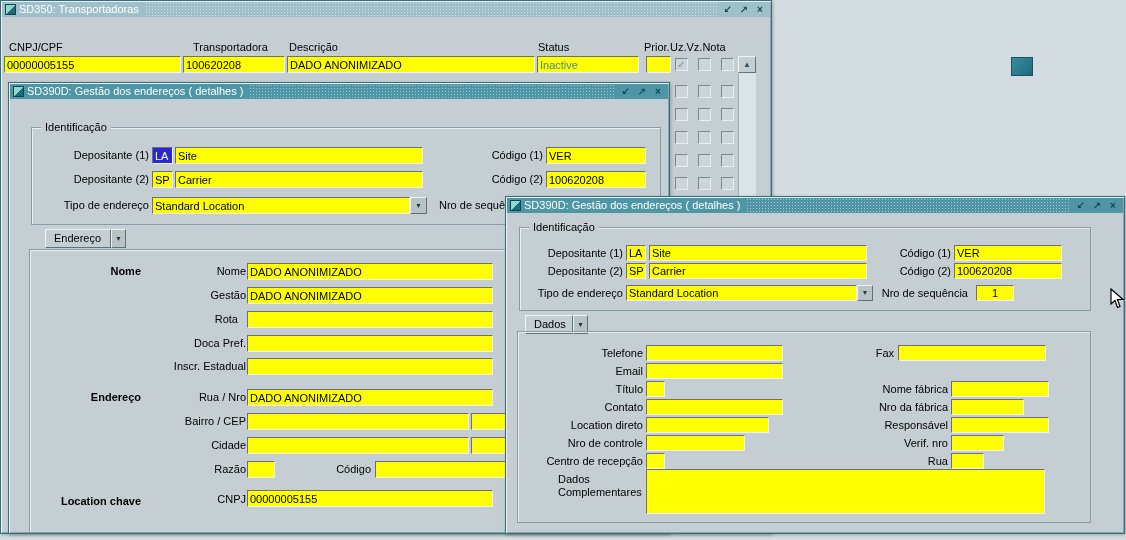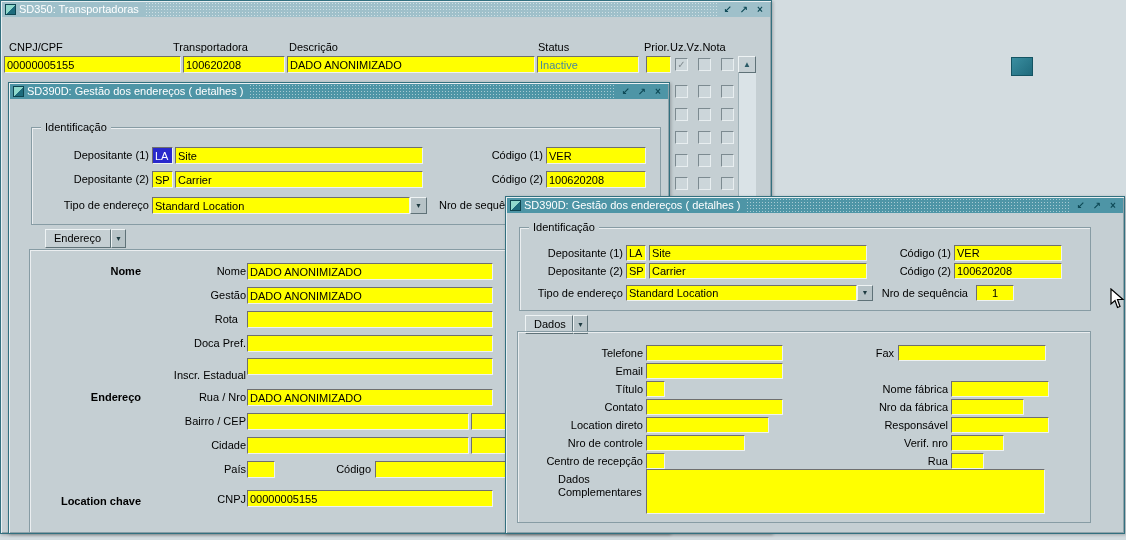--- a/index.html
+++ b/index.html
@@ -59,21 +59,21 @@
     <span class="ttext">SD350: Transportadoras</span>
     <span class="tfill"></span>
     <span class="controls">
       <span class="ctrl">↙</span>
       <span class="ctrl">↗</span>
       <span class="ctrl">×</span>
     </span>
   </div>
 
   <span class="label" style="left:8px;top:40px">CNPJ/CPF</span>
-  <span class="label" style="left:172px;top:40px">Transportadora</span>
+  <span class="label" style="left:192px;top:40px">Transportadora</span>
   <span class="label" style="left:288px;top:40px">Descrição</span>
   <span class="label" style="left:537px;top:40px">Status</span>
   <span class="label" style="left:643px;top:40px">Prior.</span>
   <span class="label" style="left:669px;top:40px">Uz.Vz.Nota</span>
 
   <div class="field" style="left:3px;top:55px;width:177px">00000005155</div>
   <div class="field" style="left:182px;top:55px;width:102px">100620208</div>
   <div class="field" style="left:286px;top:55px;width:248px">DADO ANONIMIZADO</div>
   <div class="field status-val" style="left:536px;top:55px;width:102px">Inactive</div>
   <div class="field" style="left:645px;top:55px;width:25px"></div>
@@ -150,33 +150,33 @@
 
   <span class="label lr lb" style="left:52px;top:182px;width:80px">Nome</span>
   <span class="label lr" style="left:140px;top:182px;width:97px">Nome</span>
   <div class="field" style="left:238px;top:180px;width:246px">DADO ANONIMIZADO</div>
   <span class="label lr" style="left:140px;top:206px;width:97px">Gestão</span>
   <div class="field" style="left:238px;top:204px;width:246px">DADO ANONIMIZADO</div>
   <span class="label lr" style="left:132px;top:230px;width:97px">Rota</span>
   <div class="field" style="left:238px;top:228px;width:246px"></div>
   <span class="label lr" style="left:140px;top:254px;width:97px">Doca Pref.</span>
   <div class="field" style="left:238px;top:252px;width:246px"></div>
-  <span class="label lr" style="left:140px;top:286px;width:97px">Inscr. Estadual</span>
+  <span class="label lr" style="left:140px;top:277px;width:97px">Inscr. Estadual</span>
   <div class="field" style="left:238px;top:275px;width:246px"></div>
 
   <span class="label lr lb" style="left:32px;top:308px;width:100px">Endereço</span>
   <span class="label lr" style="left:140px;top:308px;width:97px">Rua / Nro</span>
   <div class="field" style="left:238px;top:306px;width:246px">DADO ANONIMIZADO</div>
   <span class="label lr" style="left:140px;top:332px;width:97px">Bairro / CEP</span>
   <div class="field" style="left:238px;top:330px;width:222px"></div>
   <div class="field" style="left:462px;top:330px;width:82px"></div>
   <span class="label lr" style="left:140px;top:356px;width:97px">Cidade</span>
   <div class="field" style="left:238px;top:354px;width:222px"></div>
   <div class="field" style="left:462px;top:354px;width:48px"></div>
-  <span class="label lr" style="left:140px;top:380px;width:97px">País</span>
+  <span class="label lr" style="left:140px;top:380px;width:97px">Razão</span>
   <div class="field" style="left:238px;top:378px;width:28px"></div>
   <span class="label lr" style="left:298px;top:380px;width:64px">Código</span>
   <div class="field" style="left:366px;top:378px;width:134px"></div>
 
   <span class="label lr lb" style="left:22px;top:412px;width:110px">Location chave</span>
   <span class="label lr" style="left:140px;top:410px;width:97px">CNPJ</span>
   <div class="field" style="left:238px;top:407px;width:246px">00000005155</div>
 </div>
 
 <div class="window" style="left:505px;top:196px;width:618px;height:336px;z-index:3">

